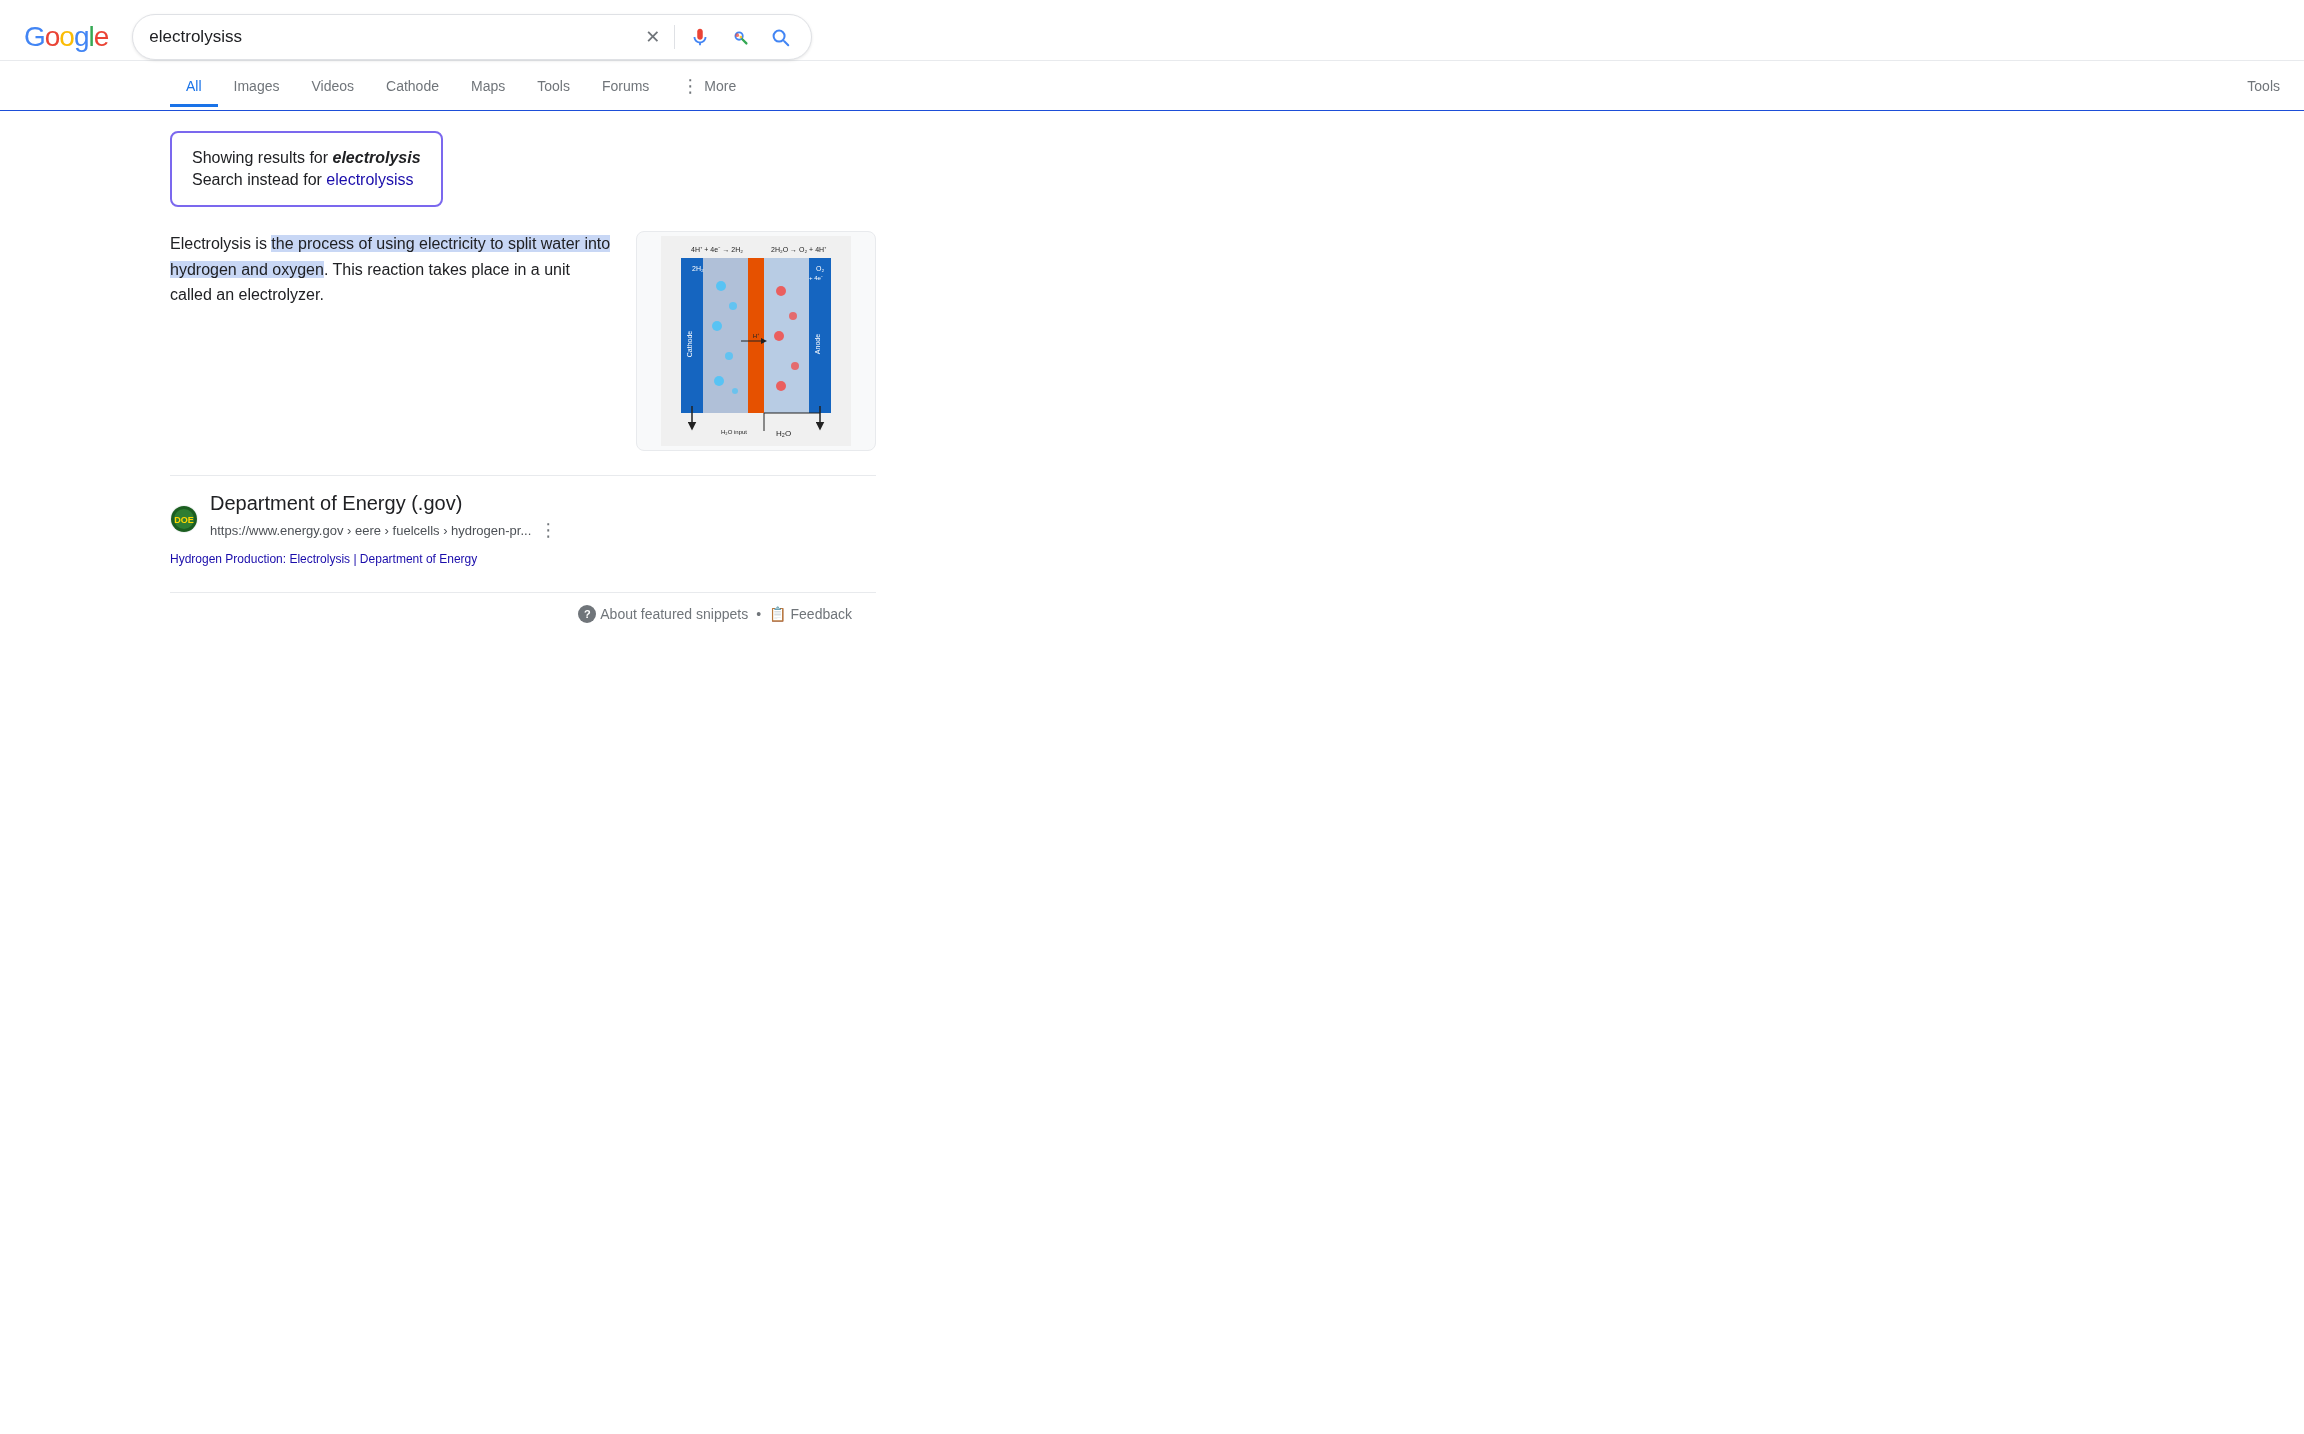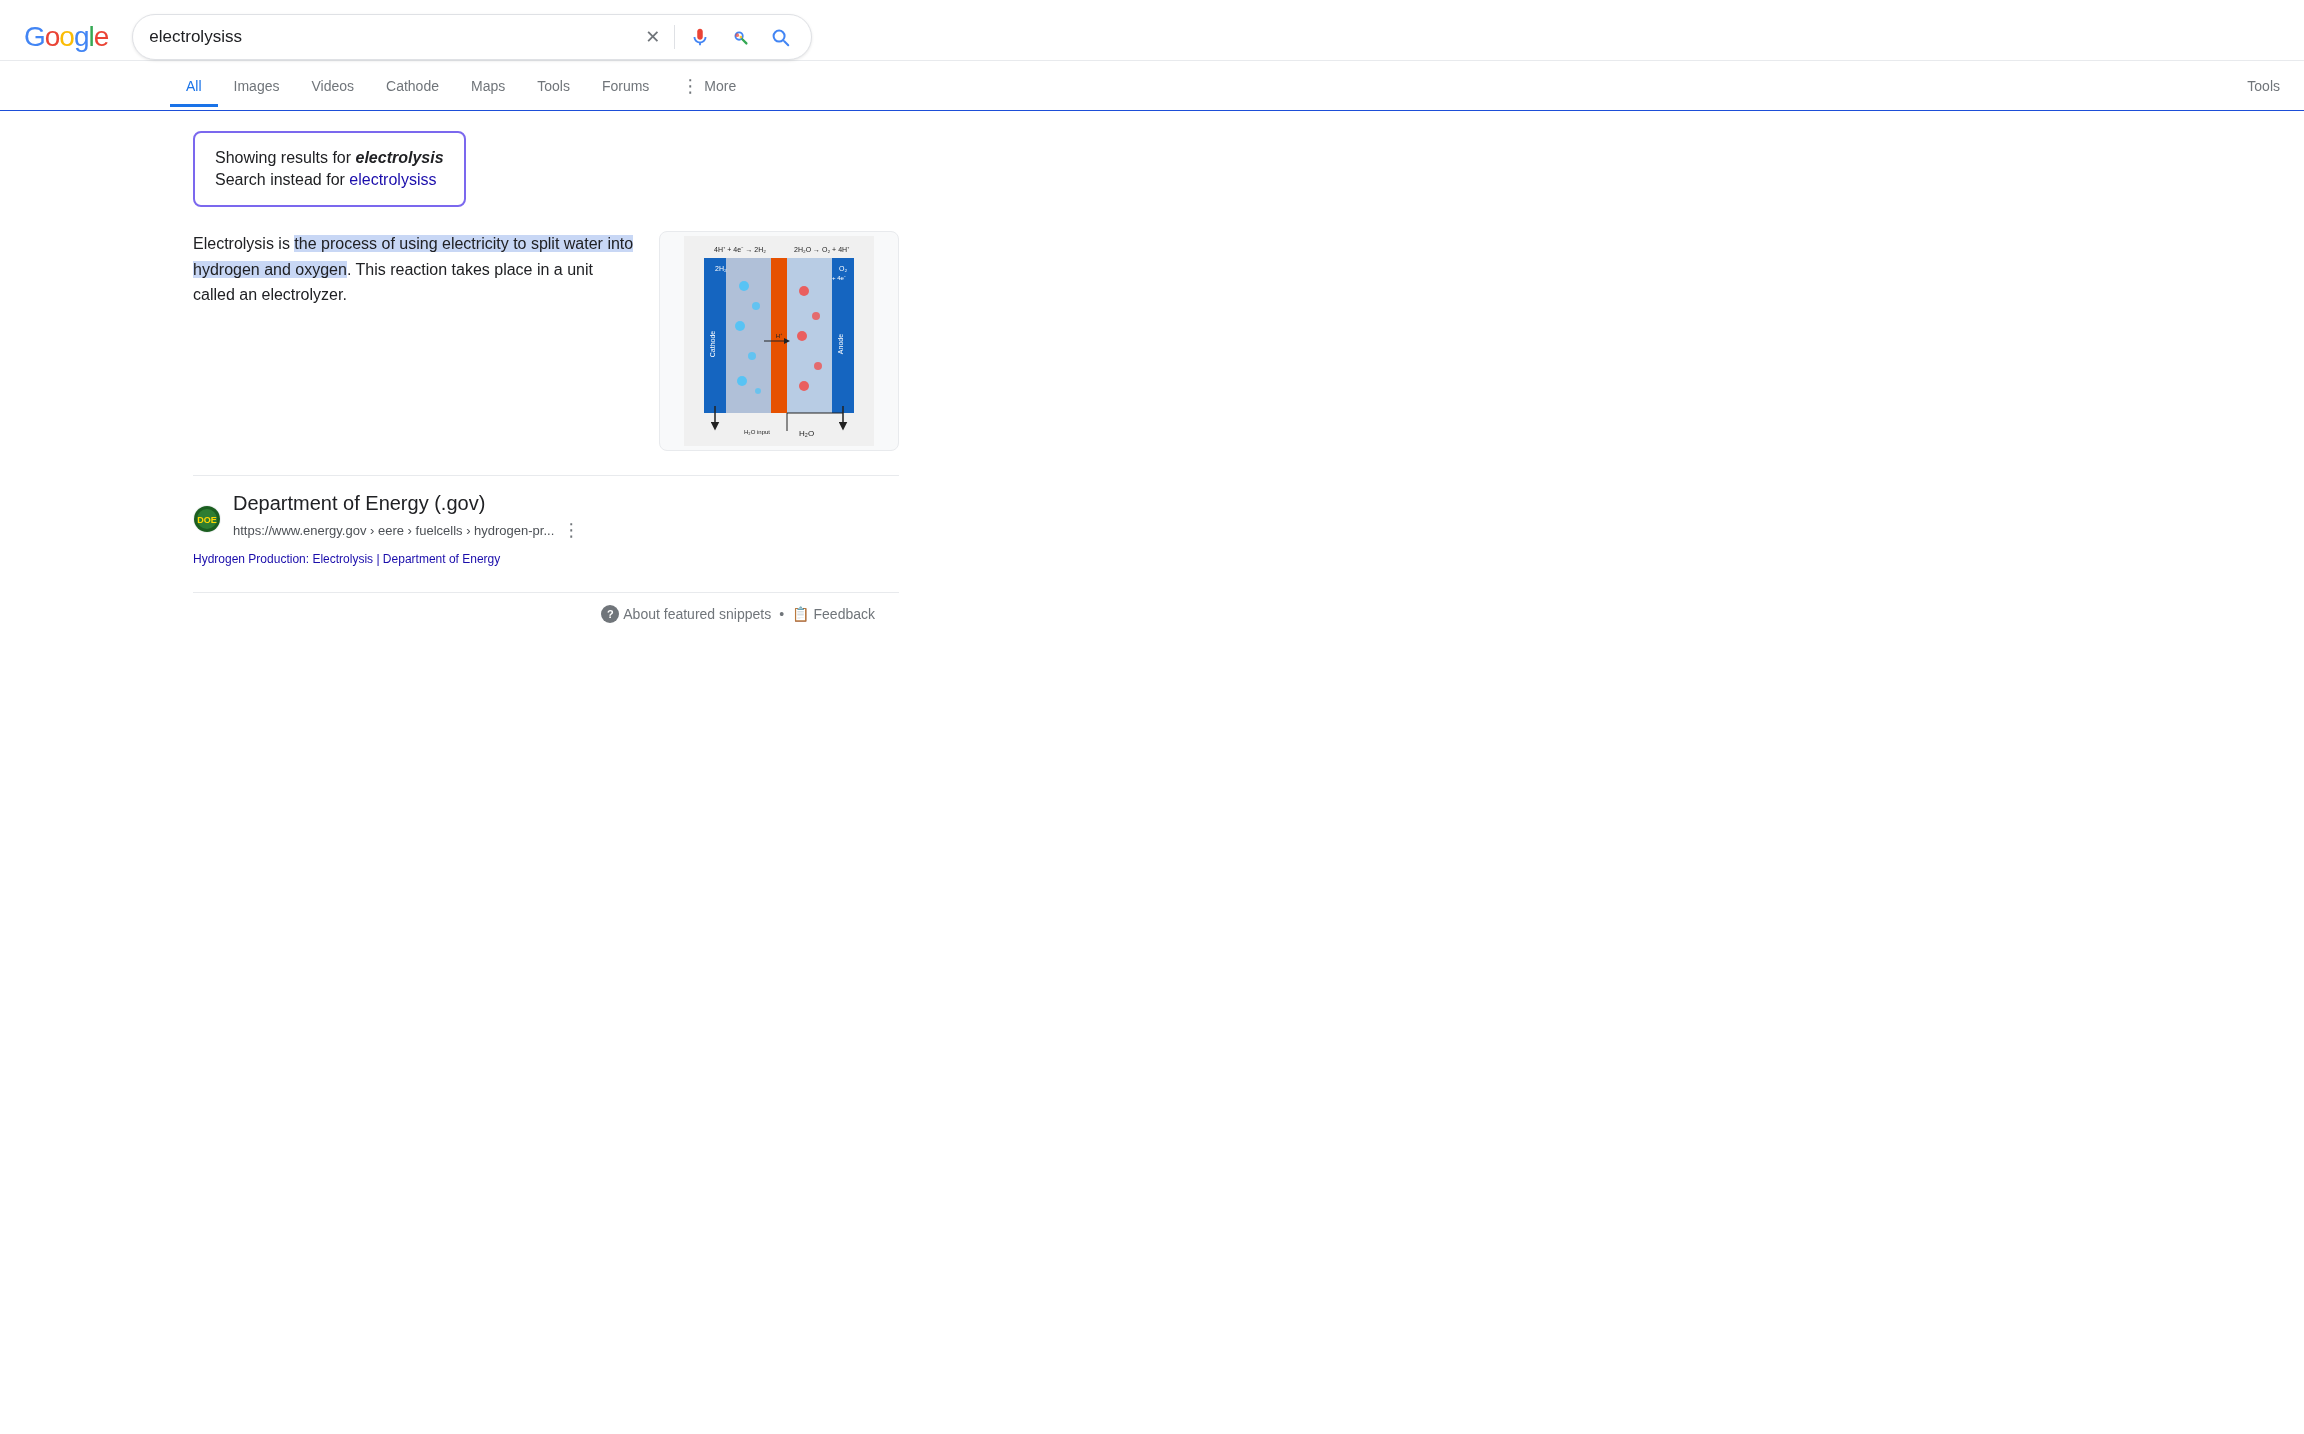--- a/index.html
+++ b/index.html
@@ -139,21 +139,20 @@
 
     .nav-tools {
       margin-left: auto;
       padding-right: 24px;
     }
 
     
     .main-content {
       padding: 20px 24px 24px 170px;
       max-width: 900px;
-      margin-left: 23px;
     }
 
     
     .spell-correction-box {
       border: 2px solid #7B68EE;
       border-radius: 8px;
       padding: 16px 20px;
       margin-bottom: 24px;
       display: inline-block;
       max-width: 460px;

